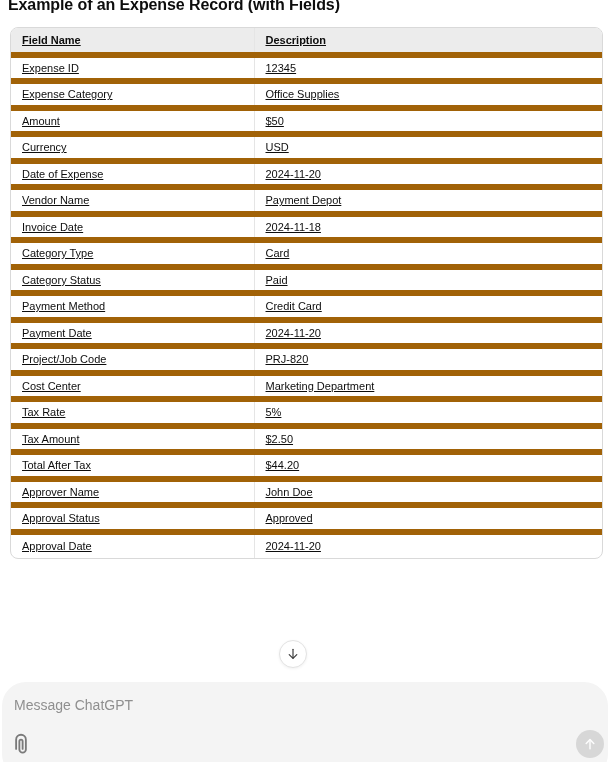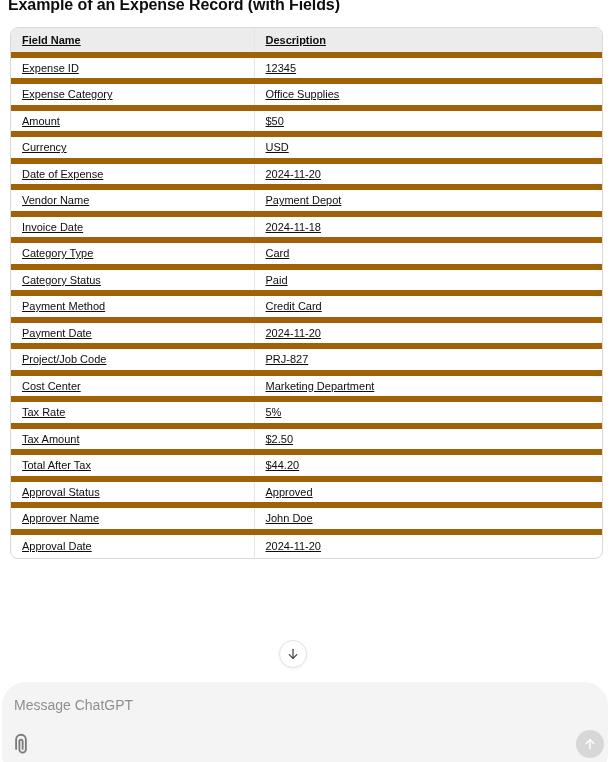--- a/index.html
+++ b/index.html
@@ -172,45 +172,45 @@
         <tr>
     <td>Payment Method</td>
     <td>Credit Card</td>
   </tr>
         <tr>
     <td>Payment Date</td>
     <td>2024-11-20</td>
   </tr>
         <tr>
     <td>Project/Job Code</td>
-    <td>PRJ-827</td>
+    <td>PRJ-820</td>
   </tr>
         <tr>
     <td>Cost Center</td>
     <td>Marketing Department</td>
   </tr>
         <tr>
     <td>Tax Rate</td>
     <td>5%</td>
   </tr>
         <tr>
     <td>Tax Amount</td>
     <td>$2.50</td>
   </tr>
         <tr>
     <td>Total After Tax</td>
     <td>$44.20</td>
   </tr>
         <tr>
+    <td>Approver Name</td>
+    <td>John Doe</td>
+  </tr>
+        <tr>
     <td>Approval Status</td>
     <td>Approved</td>
-  </tr>
-        <tr>
-    <td>Approver Name</td>
-    <td>John Doe</td>
   </tr>
         <tr>
     <td>Approval Date</td>
     <td>2024-11-20</td>
   </tr>
       </tbody>
   </table>
 </div>
 
 <div class="scroll-bottom-btn">

